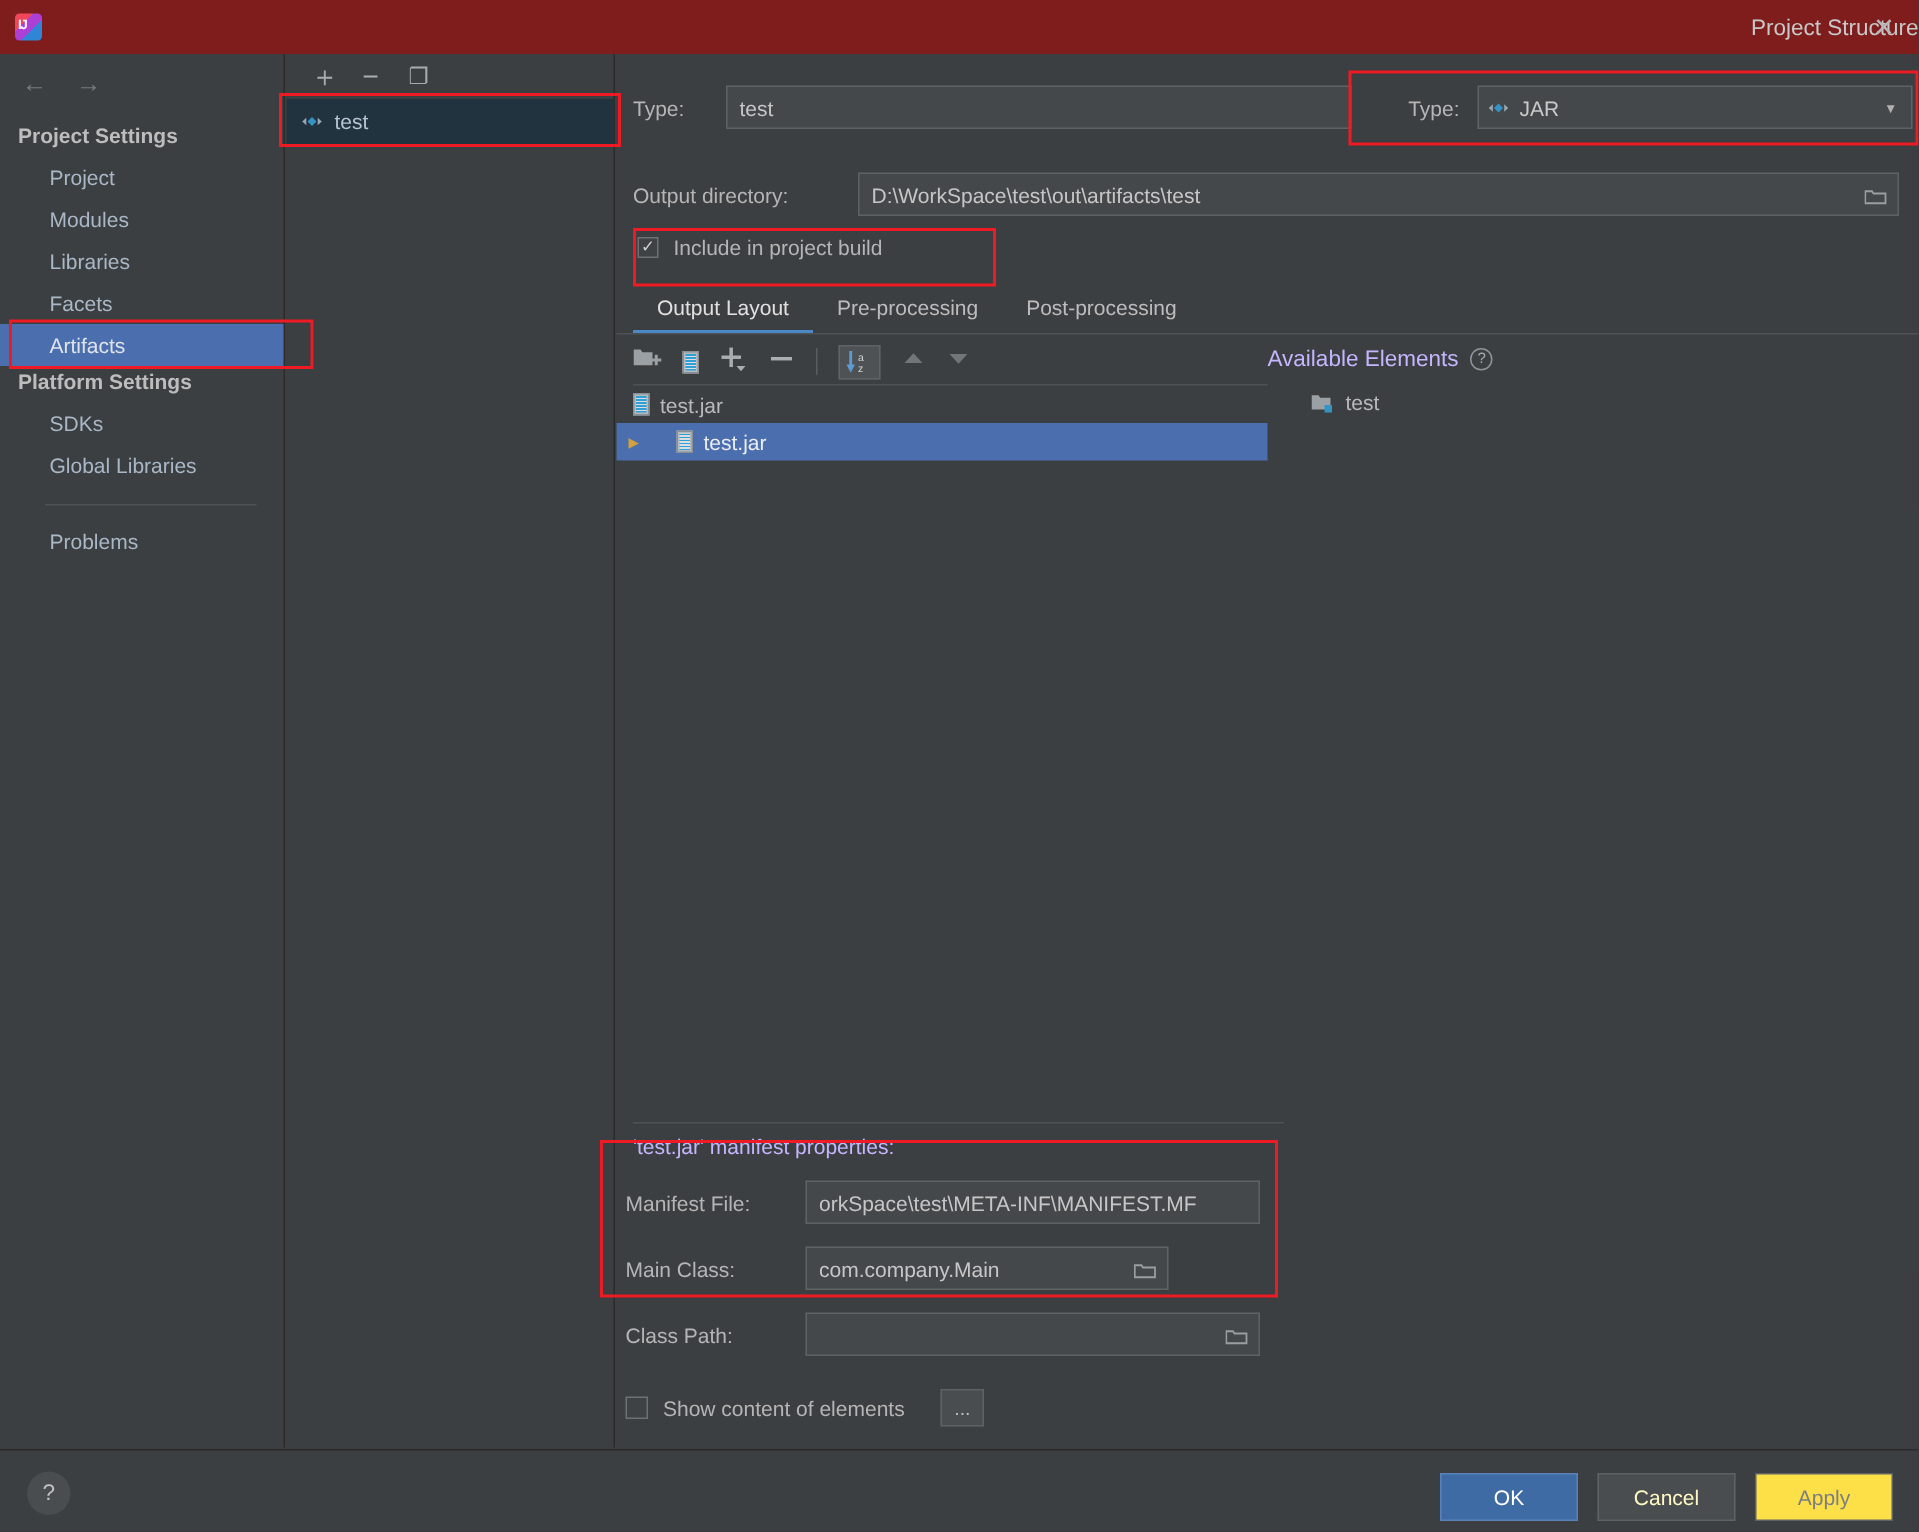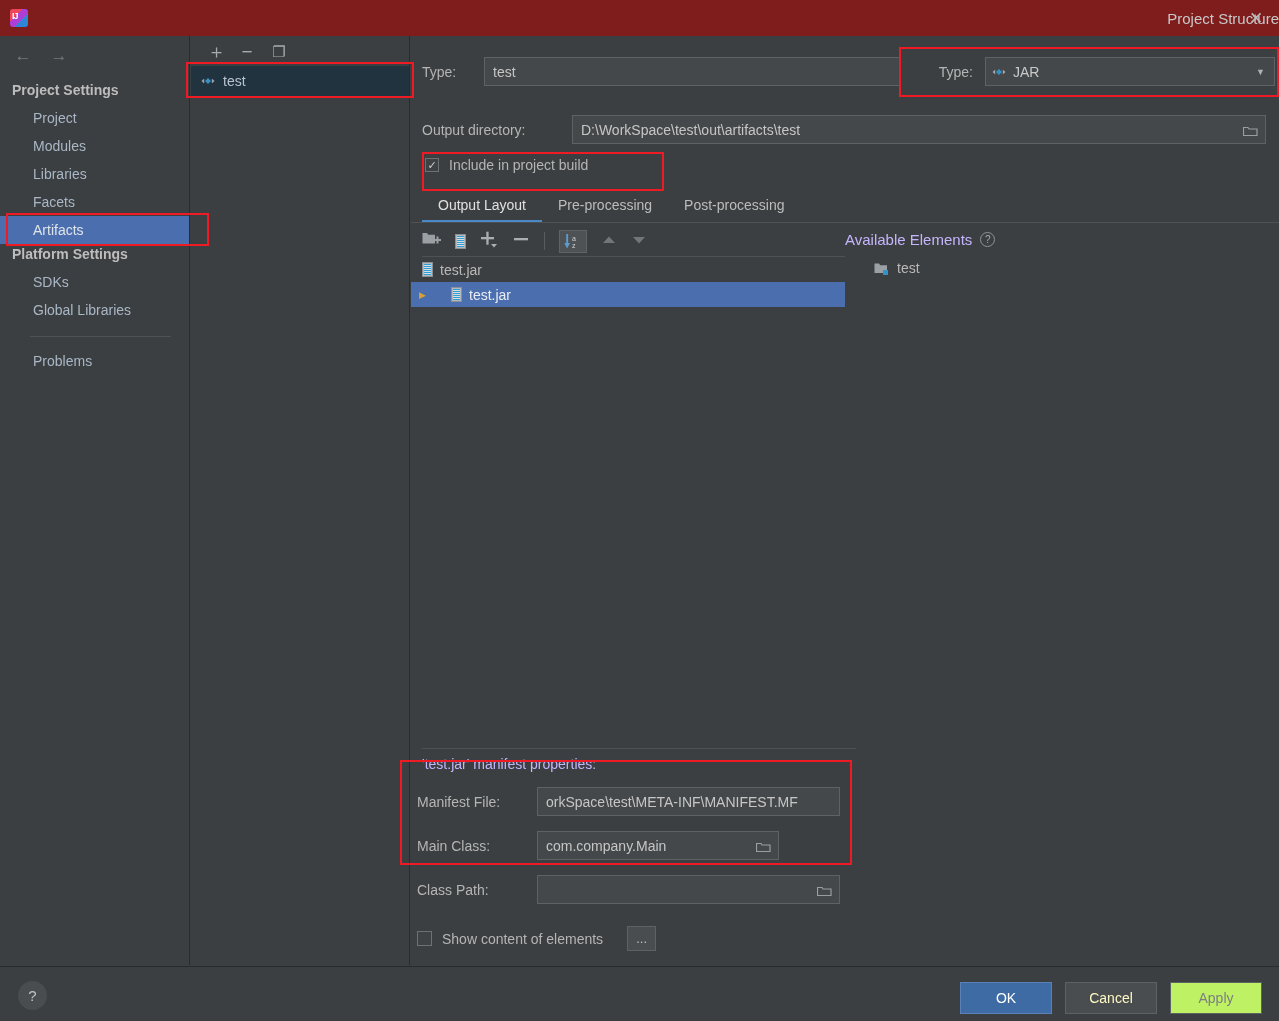--- a/index.html
+++ b/index.html
@@ -127,21 +127,21 @@
     position: absolute; left: 18px; top: 14px; width: 29px; height: 29px;
     border-radius: 50%; background: #4a4d4f; color: #c2c2c2;
     display: flex; align-items: center; justify-content: center; font-size: 15px;
   }
   .dlg-btn {
     height: 32px; border: 1px solid #5e6264; background: #4a4d4f; color: #fef9c3;
     font-size: 14px; display: flex; align-items: center; justify-content: center;
     font-family: "Liberation Sans", sans-serif;
   }
   .dlg-btn.primary { background: #3f6ba4; border-color: #5a82b8; color: #ffffff; }
-  .dlg-btn.disabled { color: #7c7f81; background: #bef264; text-align: center; }
+  .dlg-btn.disabled { color: #7c7f81; background: #fde047; text-align: center; }
 
   
   .redbox { position: absolute; border: 2px solid #ee1b24; pointer-events: none; }
 </style>
 </head>
 <body>
 
 <div id="root">
 
   <div class="titlebar">

